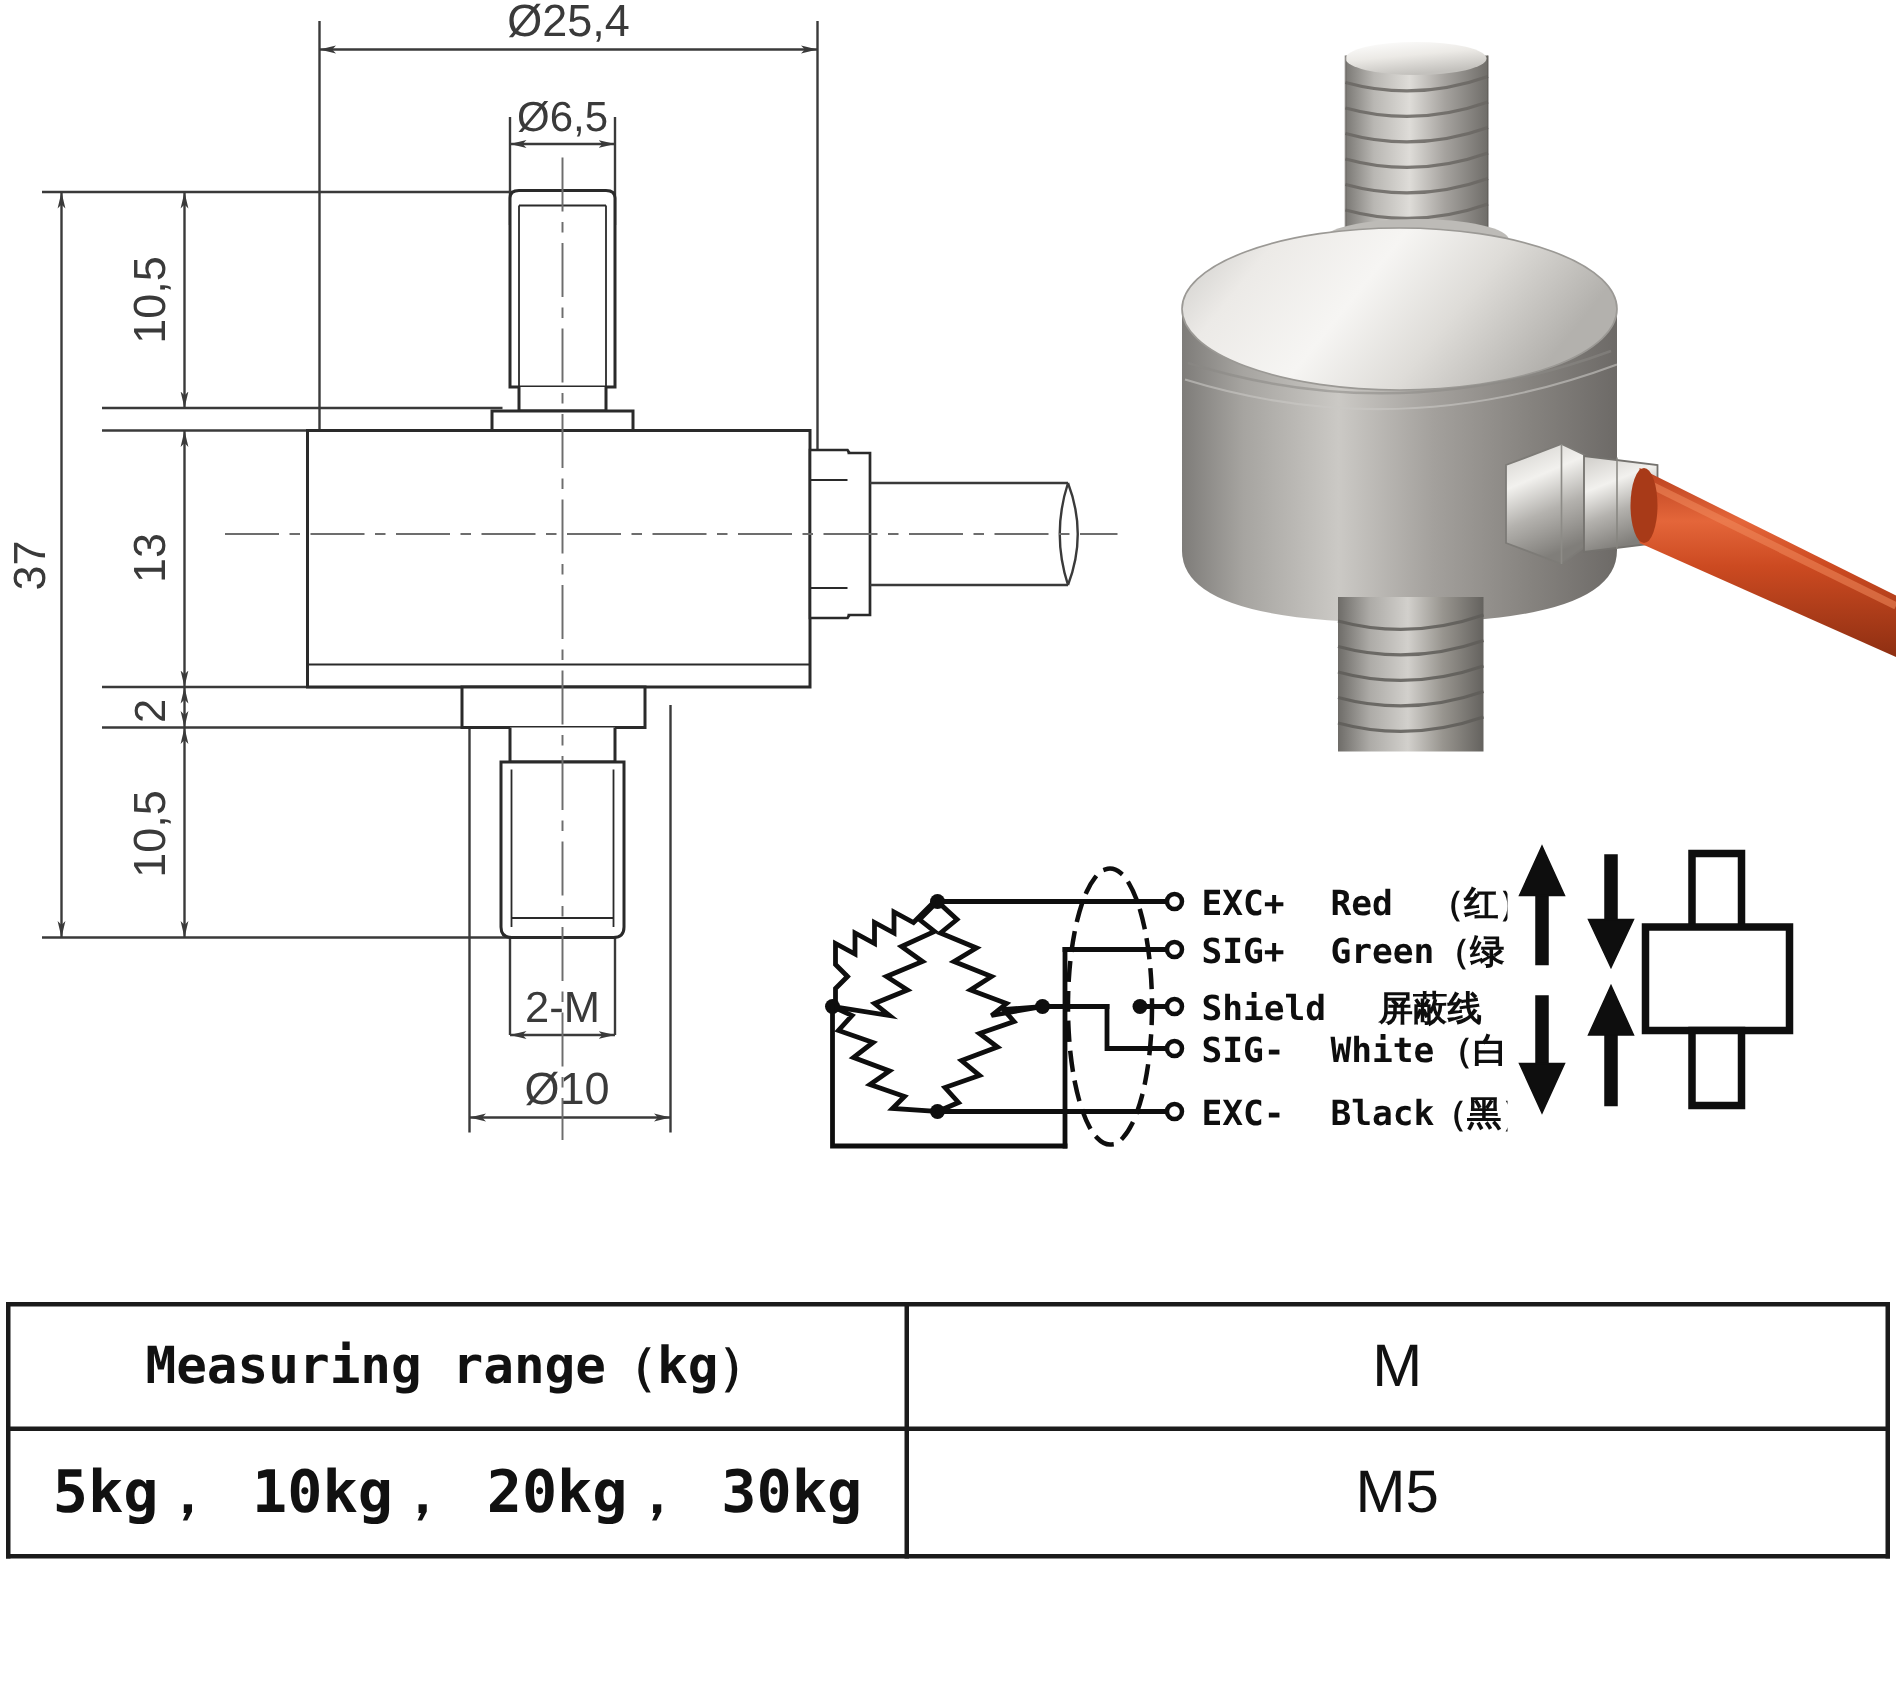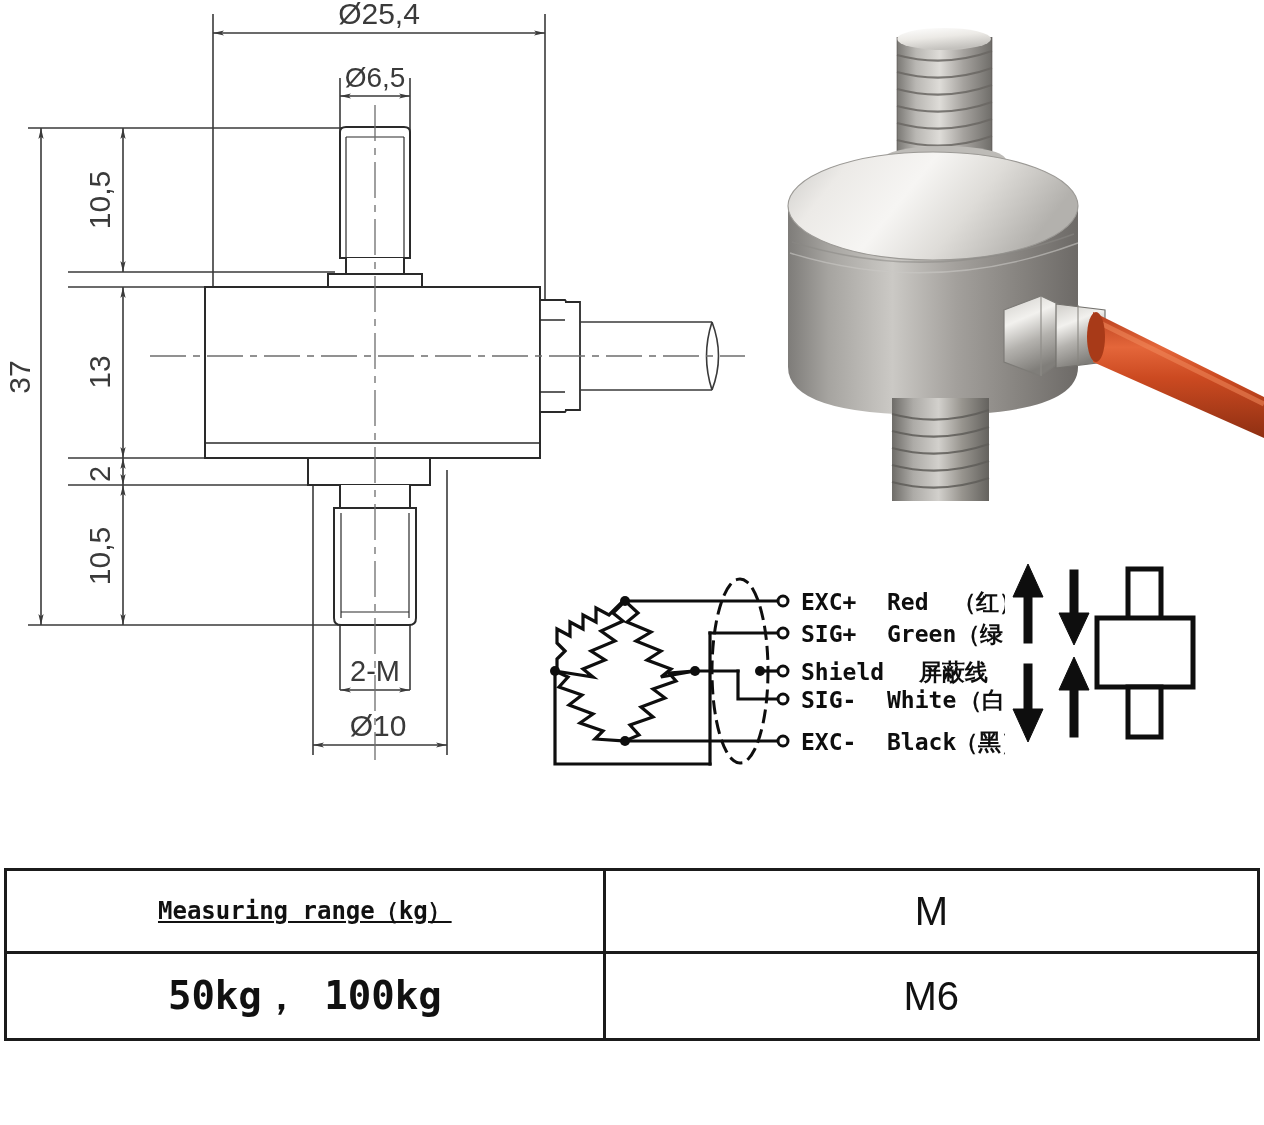--- a/index.html
+++ b/index.html
@@ -27,21 +27,21 @@
   #spec-table td{
     border:3px solid #1b1b1b;
     text-align:center;vertical-align:middle;
     font-family:"DejaVu Sans Mono","Liberation Mono",monospace;
     font-weight:700;
     color:#111;
     letter-spacing:0px;
   }
   #spec-table td.col-left{width:598px;height:74px;font-size:37px;}
   #spec-table td.col-right{width:655px;font-size:40px;font-family:"Liberation Sans",sans-serif;font-weight:400;}
-  #spec-table tr.r-head td.col-left{font-size:24px;text-decoration:underline;}
+  #spec-table tr.r-head td.col-left{font-size:34px;}
   #spec-table tr.r-1 td.col-left,#spec-table tr.r-2 td.col-left{font-size:39px;}
   #spec-table tr.r-head td{height:78px;}
   #spec-table tr.r-1 td{height:80px;}
   #spec-table tr.r-2 td{height:82px;}
 
   
   .dim{font-family:"Liberation Sans",sans-serif;fill:#3a3a3a;}
   .wire-label{font-family:"DejaVu Sans Mono","Liberation Mono",monospace;font-weight:700;}
 </style>
 </head>
@@ -387,20 +387,20 @@
       </g>
     </svg>
   </div>
 
   <table id="spec-table">
     <tbody>
       <tr class="r-head">
         <td class="col-left">Measuring range（kg）</td>
         <td class="col-right">M</td>
       </tr>
-      <tr class="r-2">
-        <td class="col-left">50kg， 100kg</td>
-        <td class="col-right">M6</td>
+      <tr class="r-1">
+        <td class="col-left">5kg， 10kg， 20kg， 30kg</td>
+        <td class="col-right">M5</td>
       </tr>
     </tbody>
   </table>
 
 </div>
 
 </body></html>

